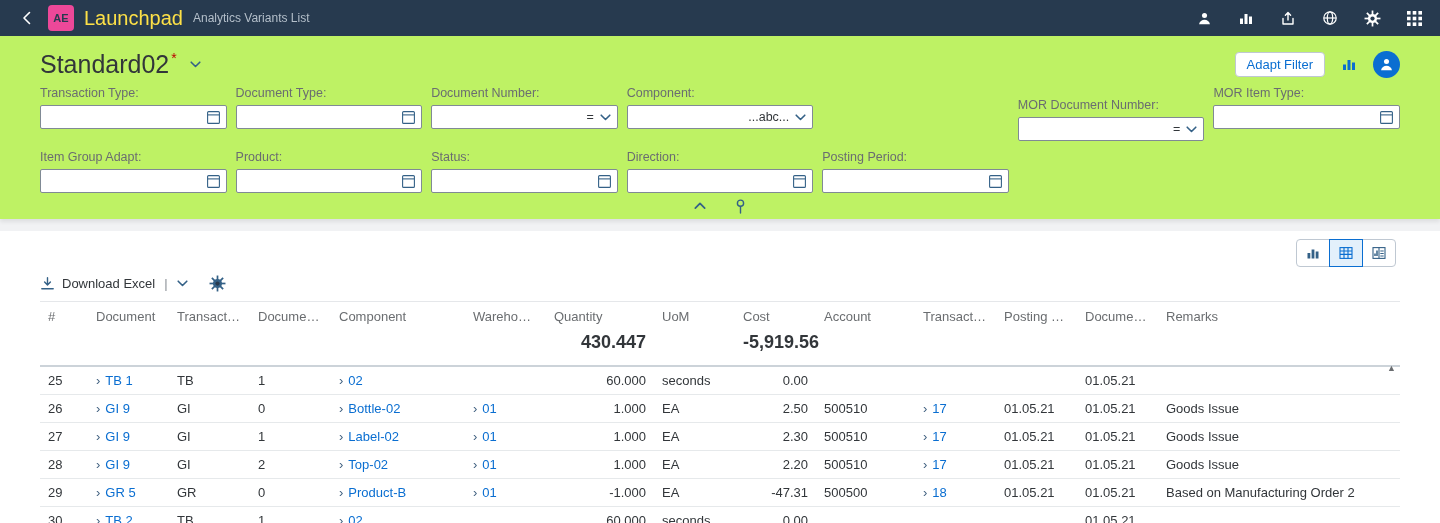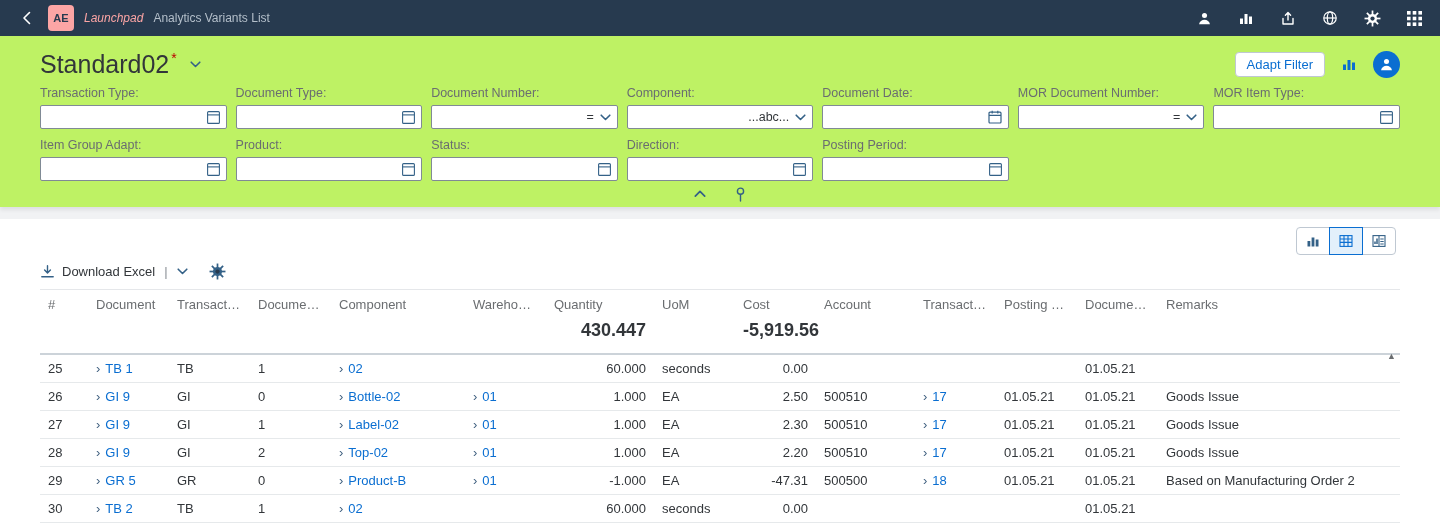--- a/index.html
+++ b/index.html
@@ -5,23 +5,23 @@
   * { box-sizing: border-box; margin: 0; padding: 0; }
   html,body { width:1440px; height:523px; overflow:hidden; background:#fff;
     font-family:"Liberation Sans", sans-serif; color:#32363a; }
   button { background:none; border:none; font-family:inherit; cursor:pointer; color:inherit; padding:0; }
   .spacer { flex:1; }
   .icon-btn { display:inline-flex; align-items:center; justify-content:center; }
 
   
   .shell { height:36px; background:#273a4f; display:flex; align-items:center; gap:10px; padding:0 16px; color:#fff; }
   .shell-back { width:22px; height:22px; }
-  .shell-logo { width:26px; height:26px; background:#fca5a5; border-radius:4px; display:grid; place-items:center;
+  .shell-logo { width:26px; height:26px; background:#ec4899; border-radius:4px; display:grid; place-items:center;
     color:#273a4f; font-weight:bold; font-size:11px; cursor:pointer; }
-  .shell-title { font-size:12px; color:#fca5a5;font-style:italic; }
+  .shell-title { font-size:20px; color:#fde047; }
   .shell-subtitle { font-size:12px; color:#b4bfca; }
   .shell-actions { display:flex; align-items:center; gap:22px; }
   .shell-actions button { width:20px; height:20px; display:grid; place-items:center; color:#fff; }
 
   
   .header-card { background:#bef264; padding:8px 40px 0 40px; box-shadow:0 3px 4px rgba(0,0,0,.08); position:relative; z-index:2; }
   .title-row { height:40px; display:flex; align-items:center; }
   .variant-title { font-size:25px; font-weight:400; color:#32363a; cursor:pointer; }
   .dirty { color:#bb0000; font-size:14px; margin-left:2px; }
   .title-caret { margin-left:10px; color:#346187; width:18px; height:18px; }
@@ -208,33 +208,21 @@
         <div class="filter-control">
           <span class="fc-value"></span>
           <span class="fc-op">...abc...</span>
           <span class="fc-icon">
             <svg width="11" height="7" viewBox="0 0 11 7" fill="none" stroke="currentColor" stroke-width="1.6" stroke-linecap="round" stroke-linejoin="round">
               <path d="M1.2 1.2 5.5 5.5 9.8 1.2"></path>
             </svg>
           </span>
         </div>
       </div>
-      <div class="filter-field" style="grid-area: 1 / 5;">
-        <label class="f-label">Document Date:</label>
-        <div class="filter-control">
-          <span class="fc-value"></span>
-          <span class="fc-icon">
-            <svg width="14" height="14" viewBox="0 0 14 14" fill="none" stroke="currentColor" stroke-width="1.2">
-              <rect x="1" y="2.2" width="12" height="10.8" rx="1"></rect>
-              <path d="M1 5.4h12M4.2 0.8v2.8M9.8 0.8v2.8"></path>
-            </svg>
-          </span>
-        </div>
-      </div>
-      <div class="filter-field" style="grid-area: 1 / 6;">
+      <div class="filter-field" style="grid-area: 1 / 6; margin-top: 12px;">
         <label class="f-label">MOR Document Number:</label>
         <div class="filter-control">
           <span class="fc-value"></span>
           <span class="fc-op">=</span>
           <span class="fc-icon">
             <svg width="11" height="7" viewBox="0 0 11 7" fill="none" stroke="currentColor" stroke-width="1.6" stroke-linecap="round" stroke-linejoin="round">
               <path d="M1.2 1.2 5.5 5.5 9.8 1.2"></path>
             </svg>
           </span>
         </div>

